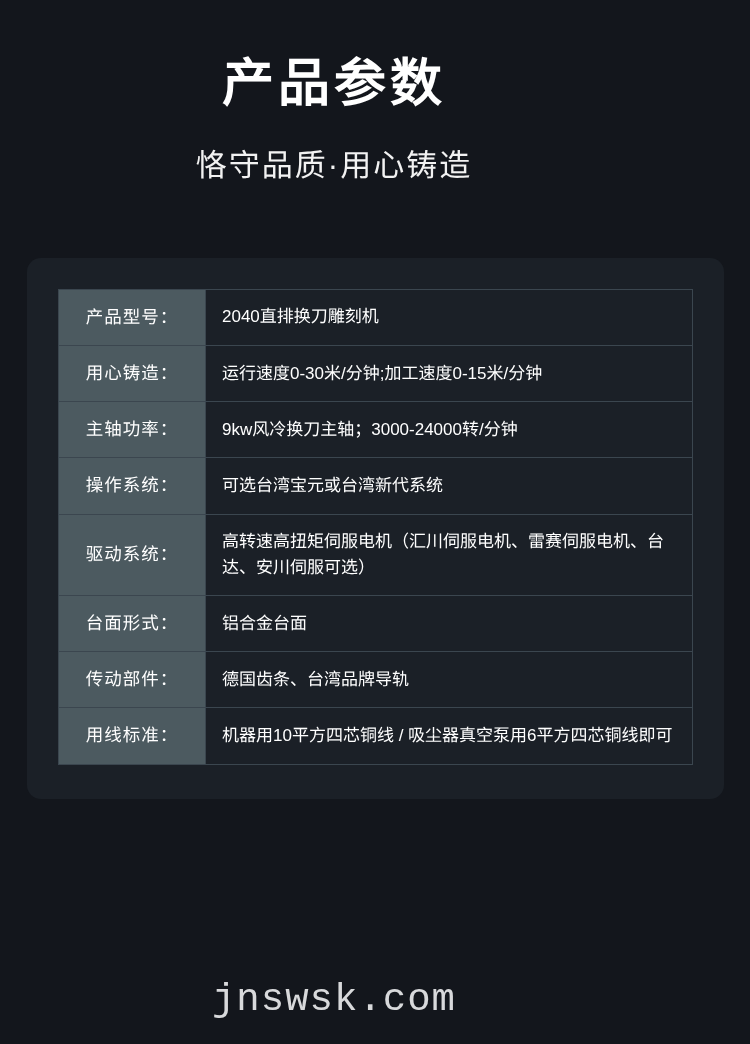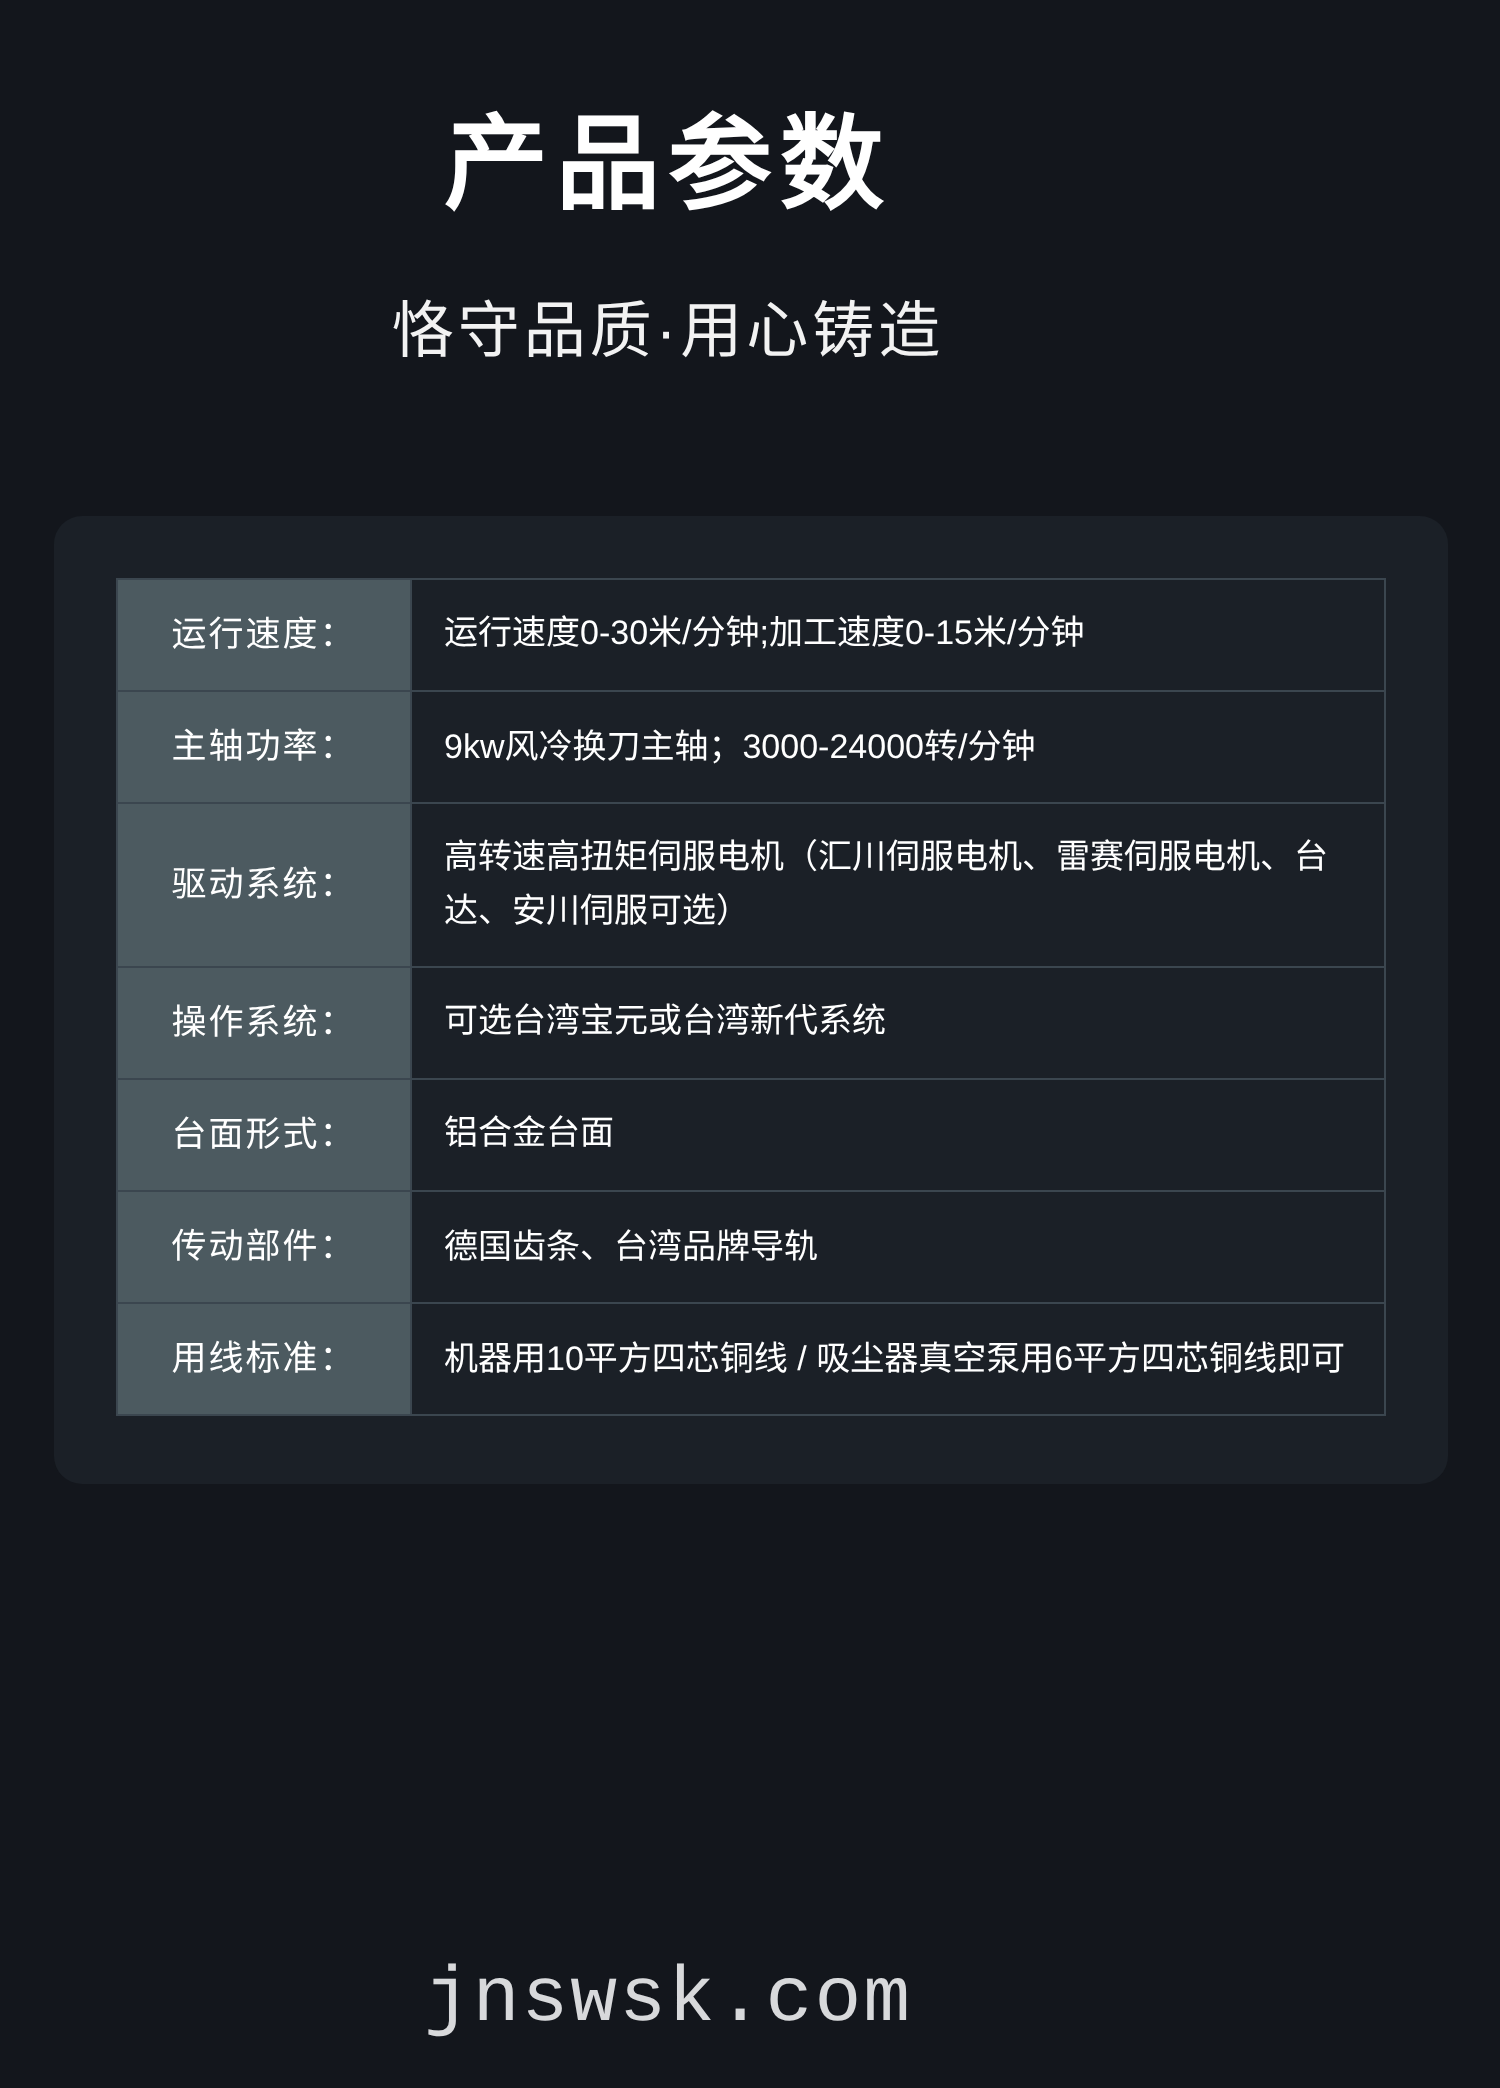--- a/index.html
+++ b/index.html
@@ -113,34 +113,38 @@
 
   <div class="header">
     <h1 class="main-title">产品参数</h1>
     <div class="sub-title">恪守品质·用心铸造</div>
   </div>
 
   <div class="spec-panel">
     <table class="spec-table">
       <tbody>
         <tr>
-          <td class="label-cell">运行速度：</td>
+          <td class="label-cell">产品型号：</td>
+          <td class="value-cell">2040直排换刀雕刻机</td>
+        </tr>
+        <tr>
+          <td class="label-cell">用心铸造：</td>
           <td class="value-cell">运行速度0-30米/分钟;加工速度0-15米/分钟</td>
         </tr>
         <tr>
           <td class="label-cell">主轴功率：</td>
           <td class="value-cell">9kw风冷换刀主轴；3000-24000转/分钟</td>
         </tr>
         <tr>
+          <td class="label-cell">操作系统：</td>
+          <td class="value-cell">可选台湾宝元或台湾新代系统</td>
+        </tr>
+        <tr>
           <td class="label-cell">驱动系统：</td>
           <td class="value-cell">高转速高扭矩伺服电机（汇川伺服电机、雷赛伺服电机、台达、安川伺服可选）</td>
-        </tr>
-        <tr>
-          <td class="label-cell">操作系统：</td>
-          <td class="value-cell">可选台湾宝元或台湾新代系统</td>
         </tr>
         <tr>
           <td class="label-cell">台面形式：</td>
           <td class="value-cell">铝合金台面</td>
         </tr>
         <tr>
           <td class="label-cell">传动部件：</td>
           <td class="value-cell">德国齿条、台湾品牌导轨</td>
         </tr>
         <tr>

